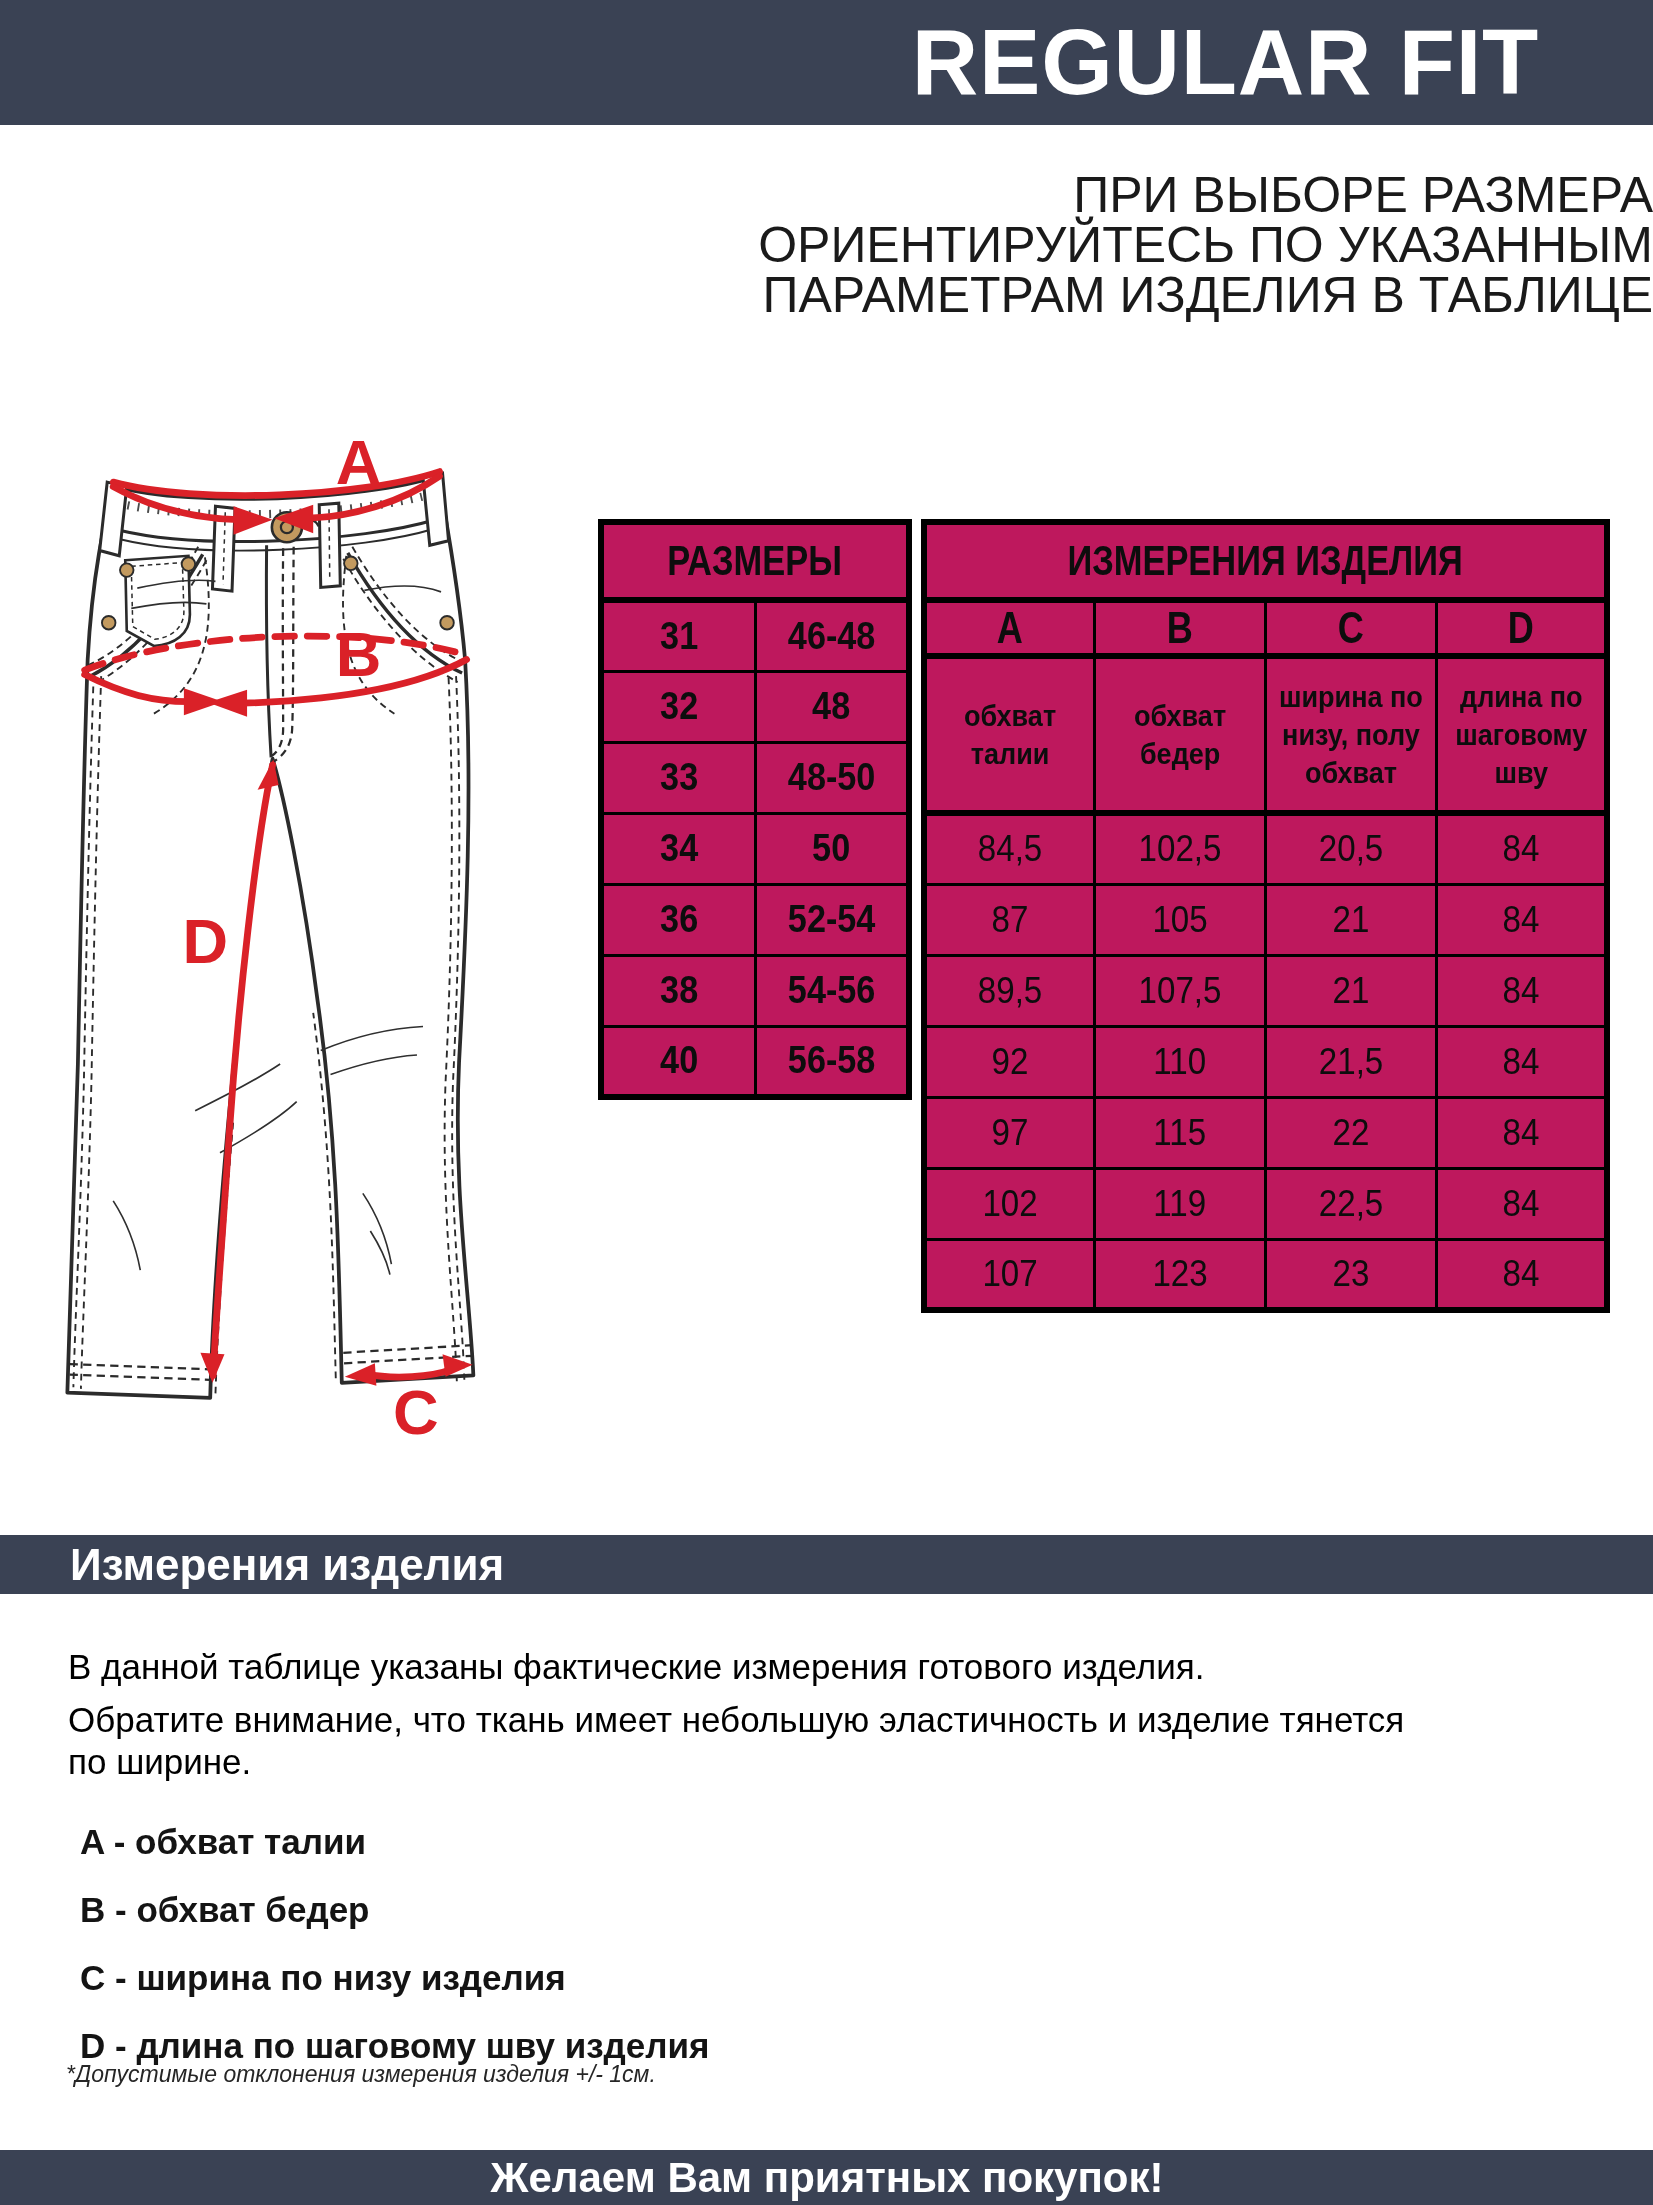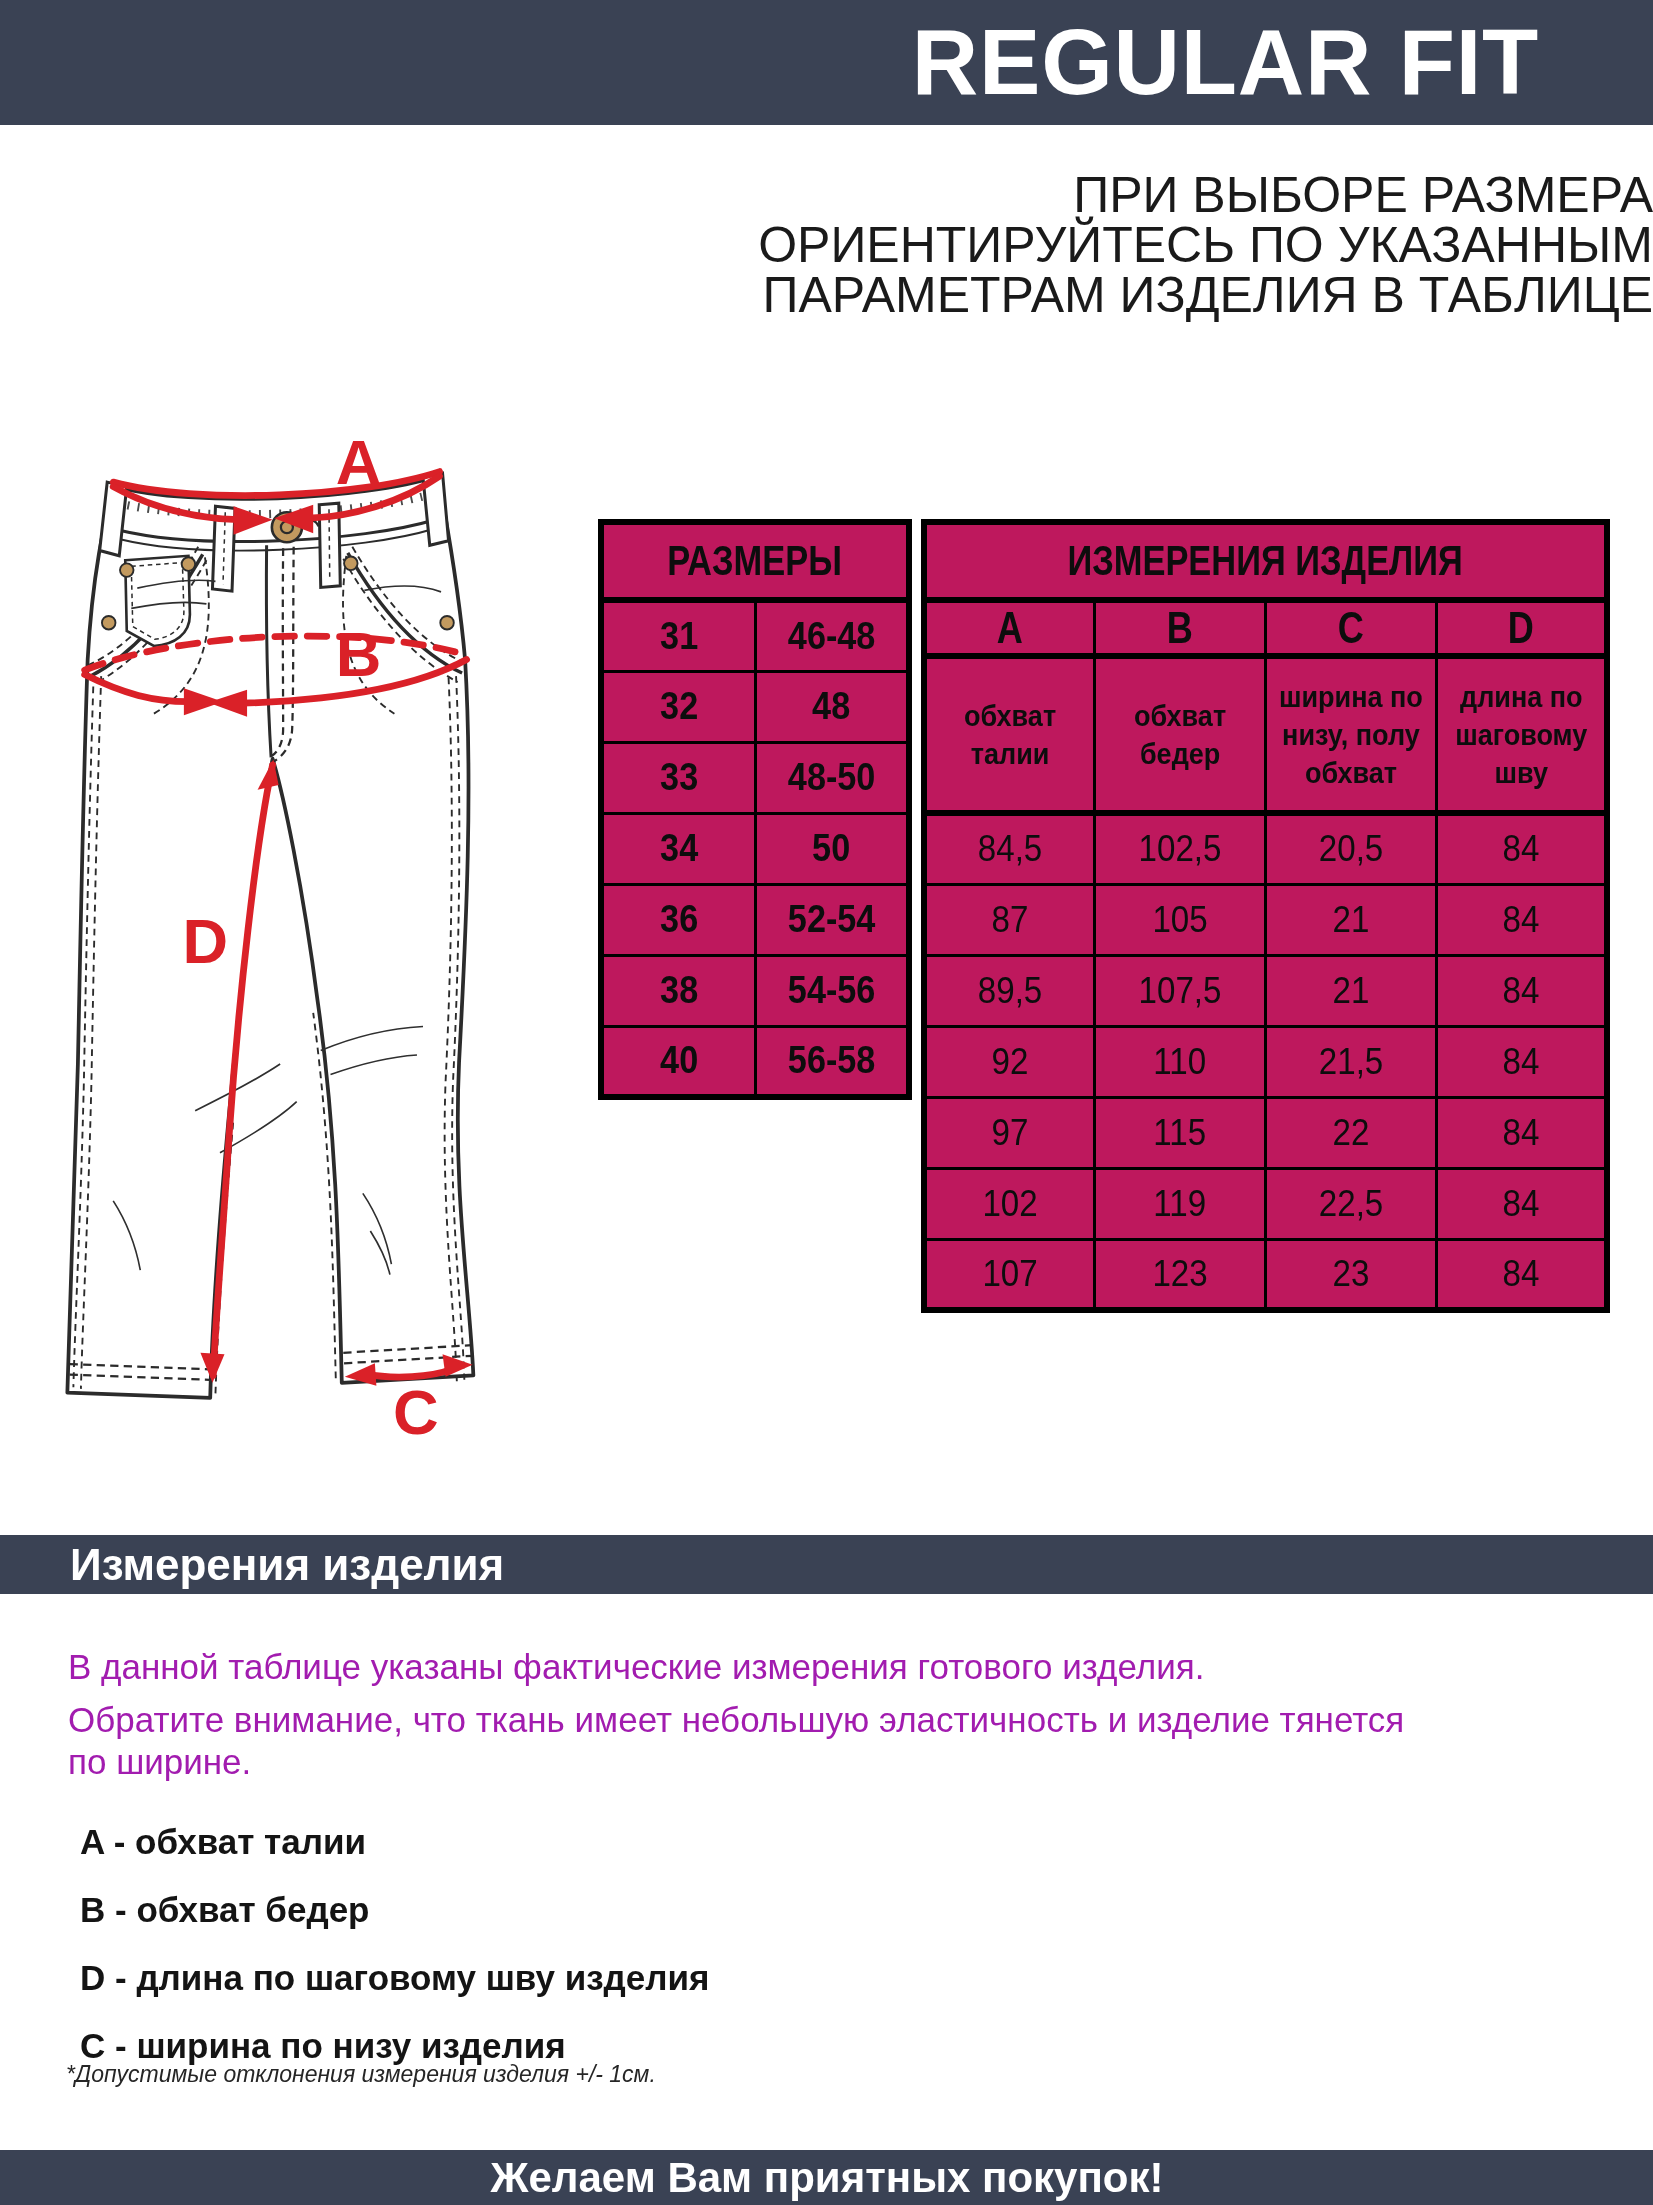--- a/index.html
+++ b/index.html
@@ -51,21 +51,21 @@
   }
   .ldata .cond{font-size:38px;font-weight:bold;transform:scaleX(.9);}
   .rdata .cond{font-size:36px;font-weight:normal;transform:scaleX(.92);}
   
   .band{
     position:absolute;left:0;top:1535px;width:1654px;height:59px;background:#3a4254;
     display:flex;align-items:center;box-sizing:border-box;padding-left:70px;
   }
   .band-text{color:#ffffff;font-weight:bold;font-size:44px;white-space:nowrap;}
   
-  .notes{position:absolute;left:68px;top:1646px;width:1548px;font-size:35px;line-height:42px;color:#a21caf;}
+  .notes{position:absolute;left:68px;top:1646px;width:1548px;font-size:35px;line-height:42px;color:#000000;}
   .notes p{margin:0;white-space:pre-line;}
   .notes p + p{margin-top:10.5px;}
   
   .legend{position:absolute;left:80px;top:1808px;width:1052px;}
   .legend-item{font-weight:bold;font-size:35px;line-height:68px;color:#141414;white-space:nowrap;}
   
   .disclaimer{
     position:absolute;left:66px;top:2061px;width:1278px;
     font-size:23px;font-style:italic;color:#262626;white-space:nowrap;
   }
@@ -320,22 +320,22 @@
 
   <div class="notes">
     <p>В данной таблице указаны фактические измерения готового изделия.</p>
     <p>Обратите внимание, что ткань имеет небольшую эластичность и изделие тянется
 по ширине.</p>
   </div>
 
   <div class="legend">
     <div class="legend-item">A - обхват талии</div>
     <div class="legend-item">B - обхват бедер</div>
+    <div class="legend-item">C - ширина по низу изделия</div>
     <div class="legend-item">D - длина по шаговому шву изделия</div>
-    <div class="legend-item">C - ширина по низу изделия</div>
   </div>
 
   <div class="disclaimer">*Допустимые отклонения измерения изделия +/- 1см.</div>
 
   <footer class="footbar">
     <span class="foot-text">Желаем Вам приятных покупок!</span>
   </footer>
 
 </div>
 

